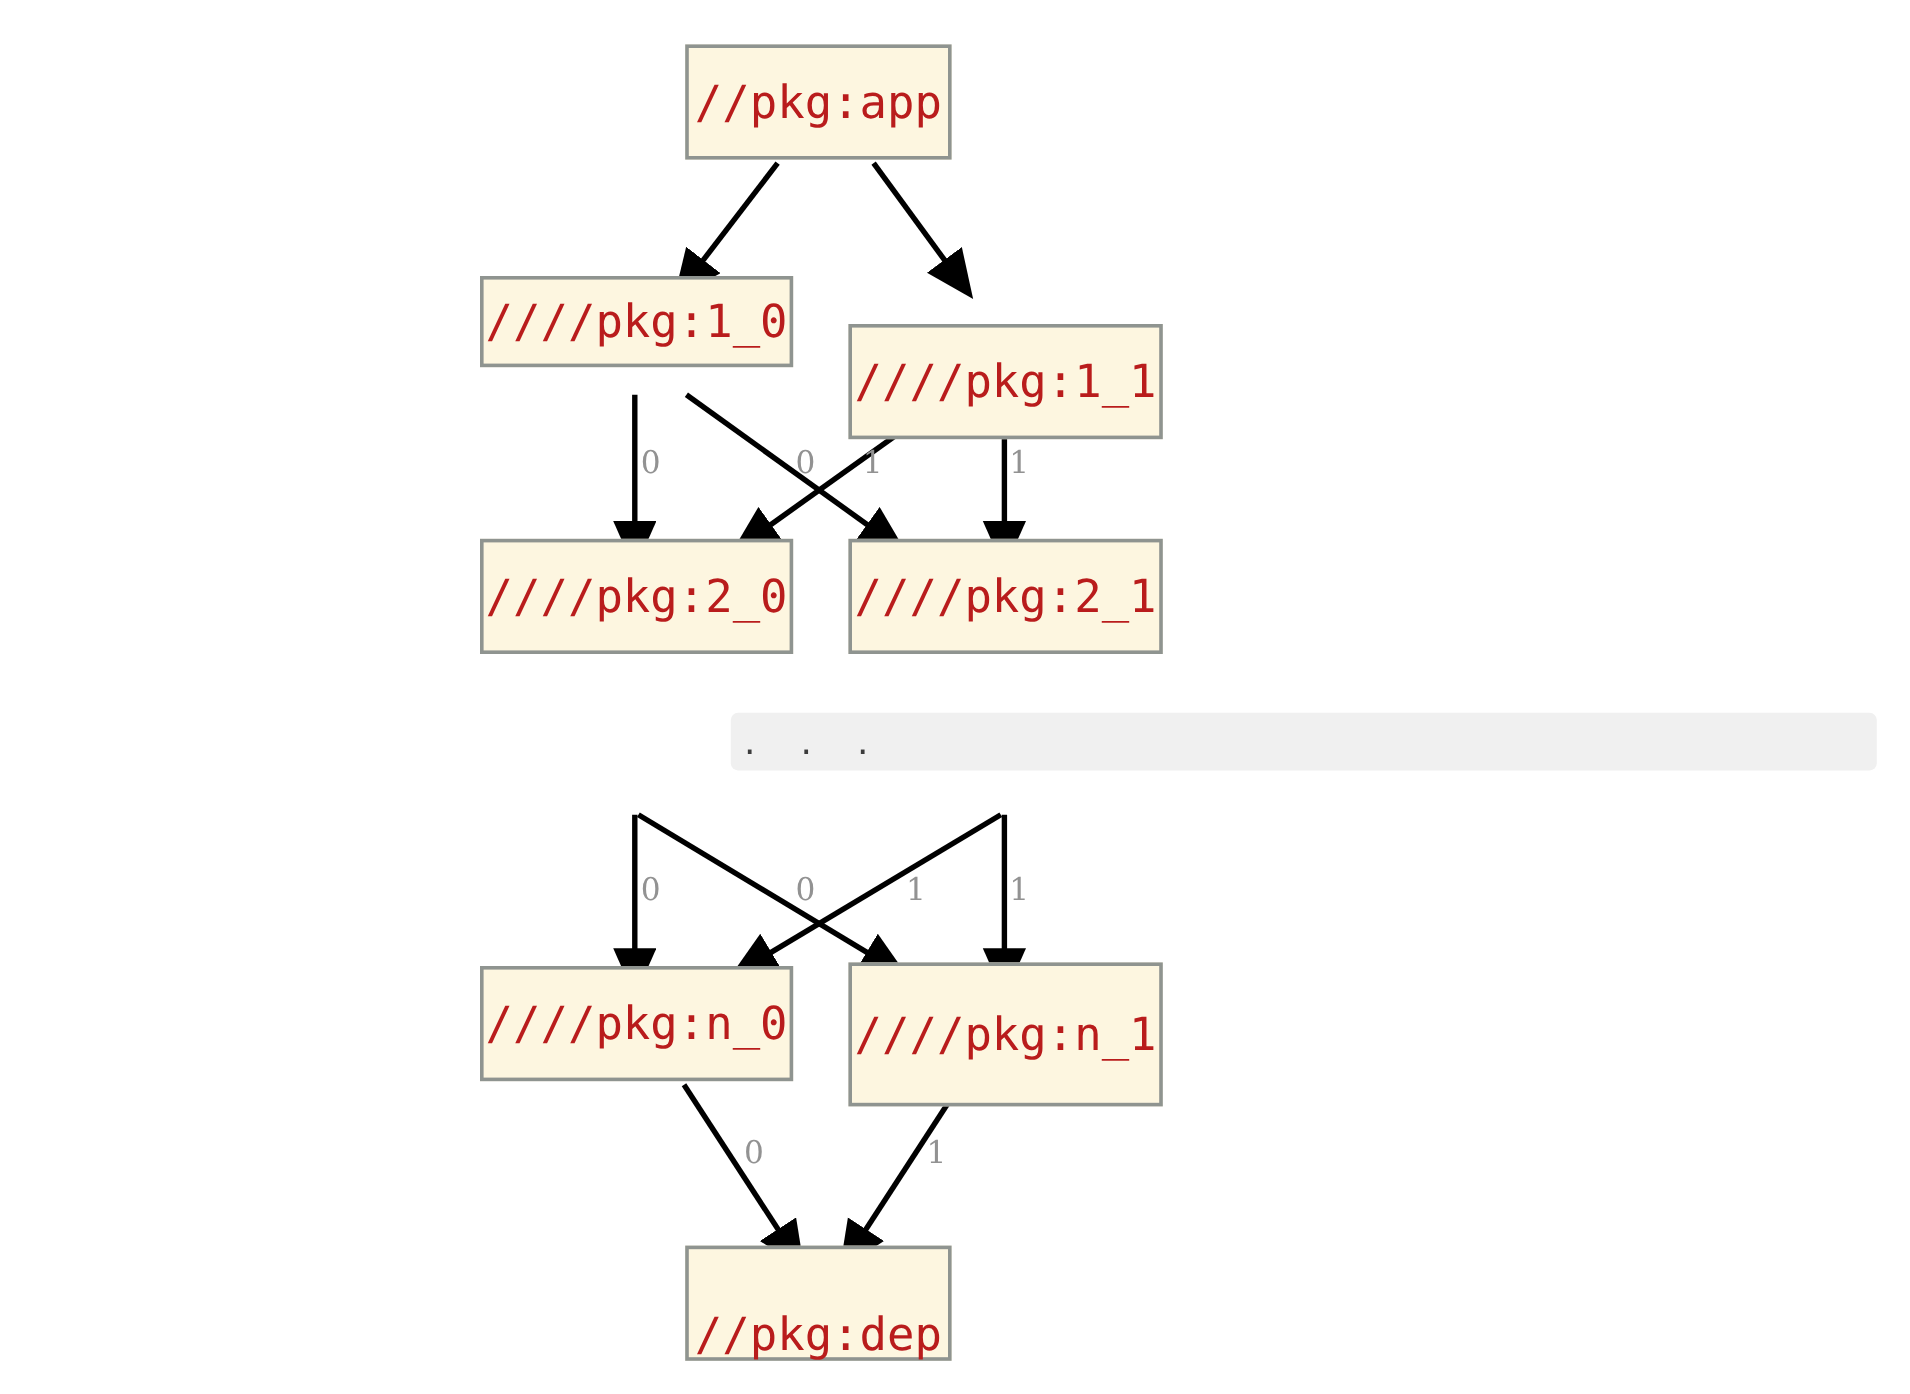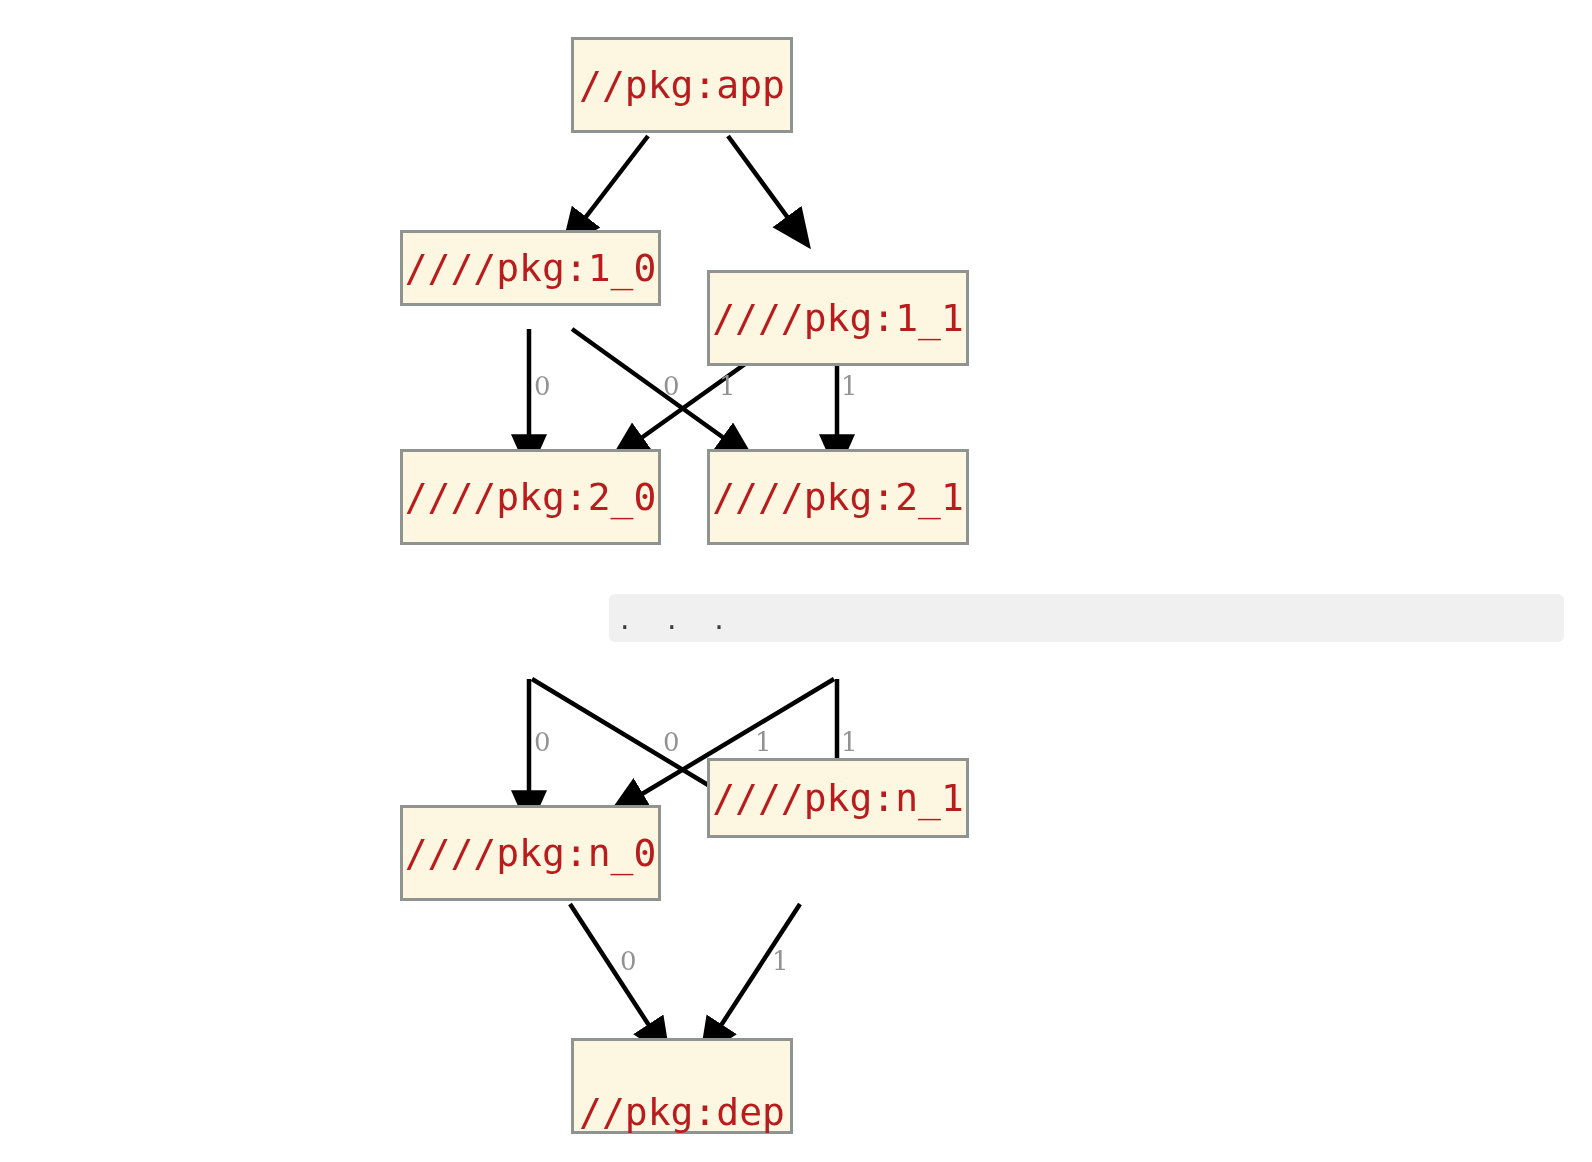--- a/index.html
+++ b/index.html
@@ -118,21 +118,21 @@
 </div>
 
 <div class="node-box" style="left:707px; top:449px; width:262px; height:96px;justify-content:center;">
   <span class="node-label">////pkg:2_1</span>
 </div>
 
 <div class="node-box" style="left:400px; top:805px; width:261px; height:96px;">
   <span class="node-label">////pkg:n_0</span>
 </div>
 
-<div class="node-box" style="left:707px; top:758px; width:262px; height:80px;">
+<div class="node-box" style="left:707px; top:802px; width:262px; height:120px;">
   <span class="node-label">////pkg:n_1</span>
 </div>
 
 <div class="node-box" style="left:571px; top:1038px; width:222px; height:96px;align-items:flex-end;">
   <span class="node-label">//pkg:dep</span>
 </div>
 
 <span class="edge-label" style="left:534px; top:373px;">0</span>
 <span class="edge-label" style="left:663px; top:373px;">0</span>
 <span class="edge-label" style="left:719px; top:373px;">1</span>

